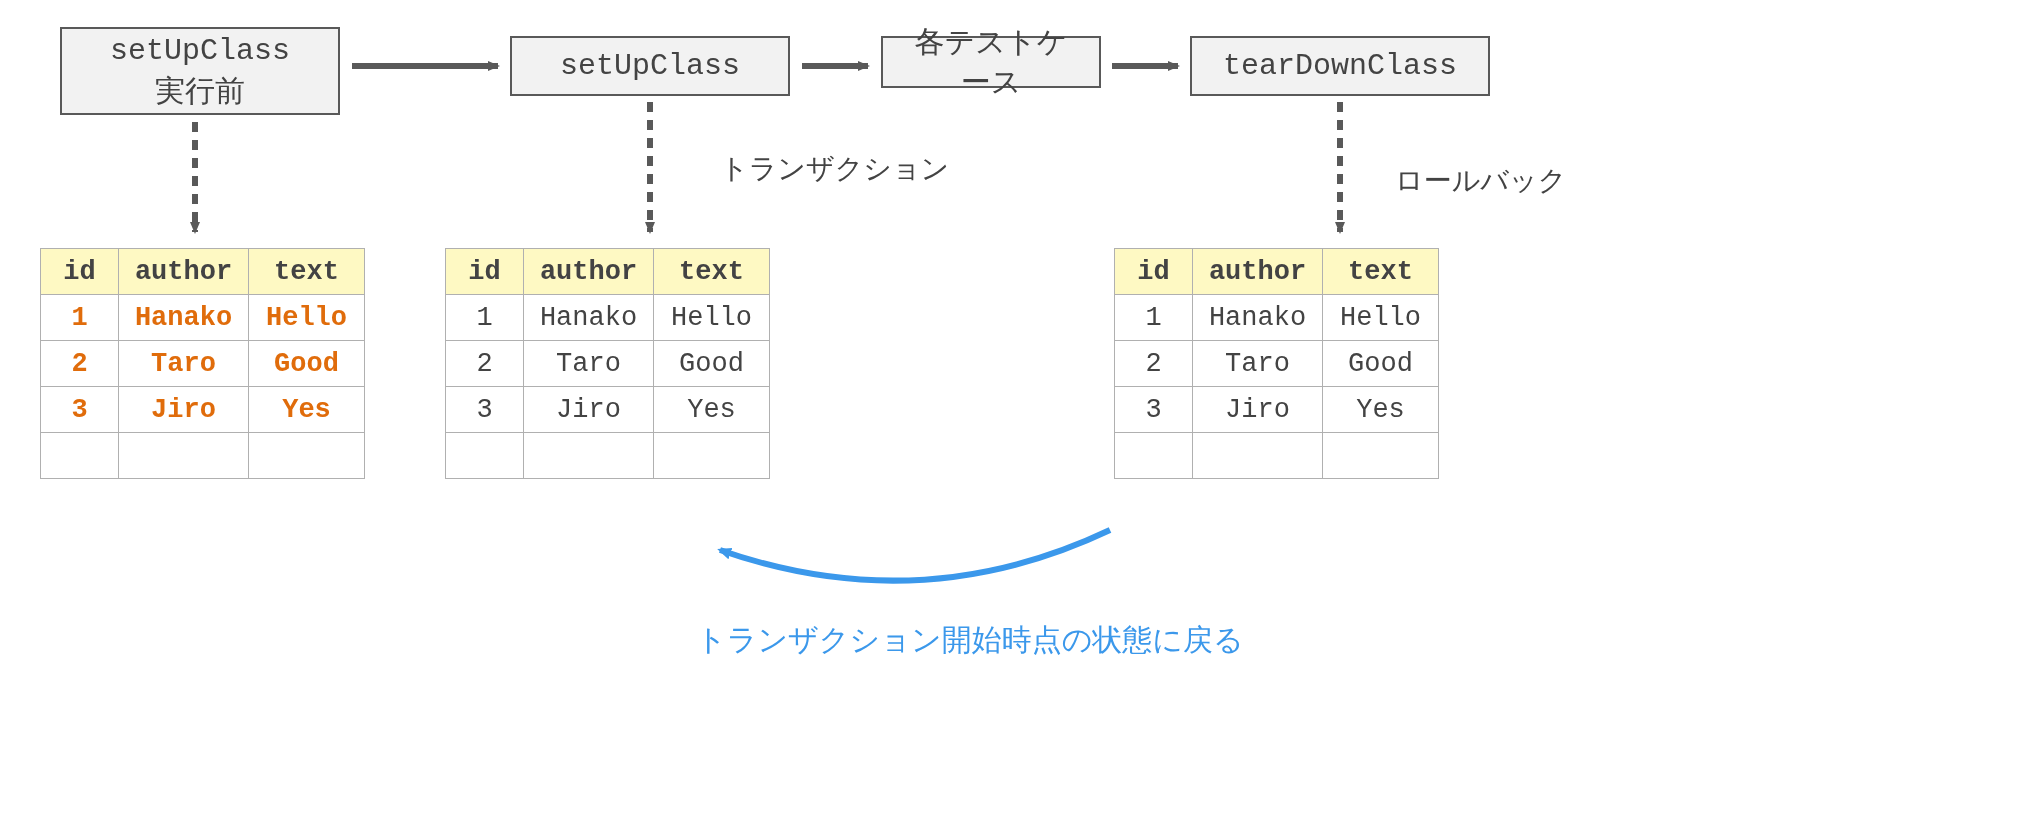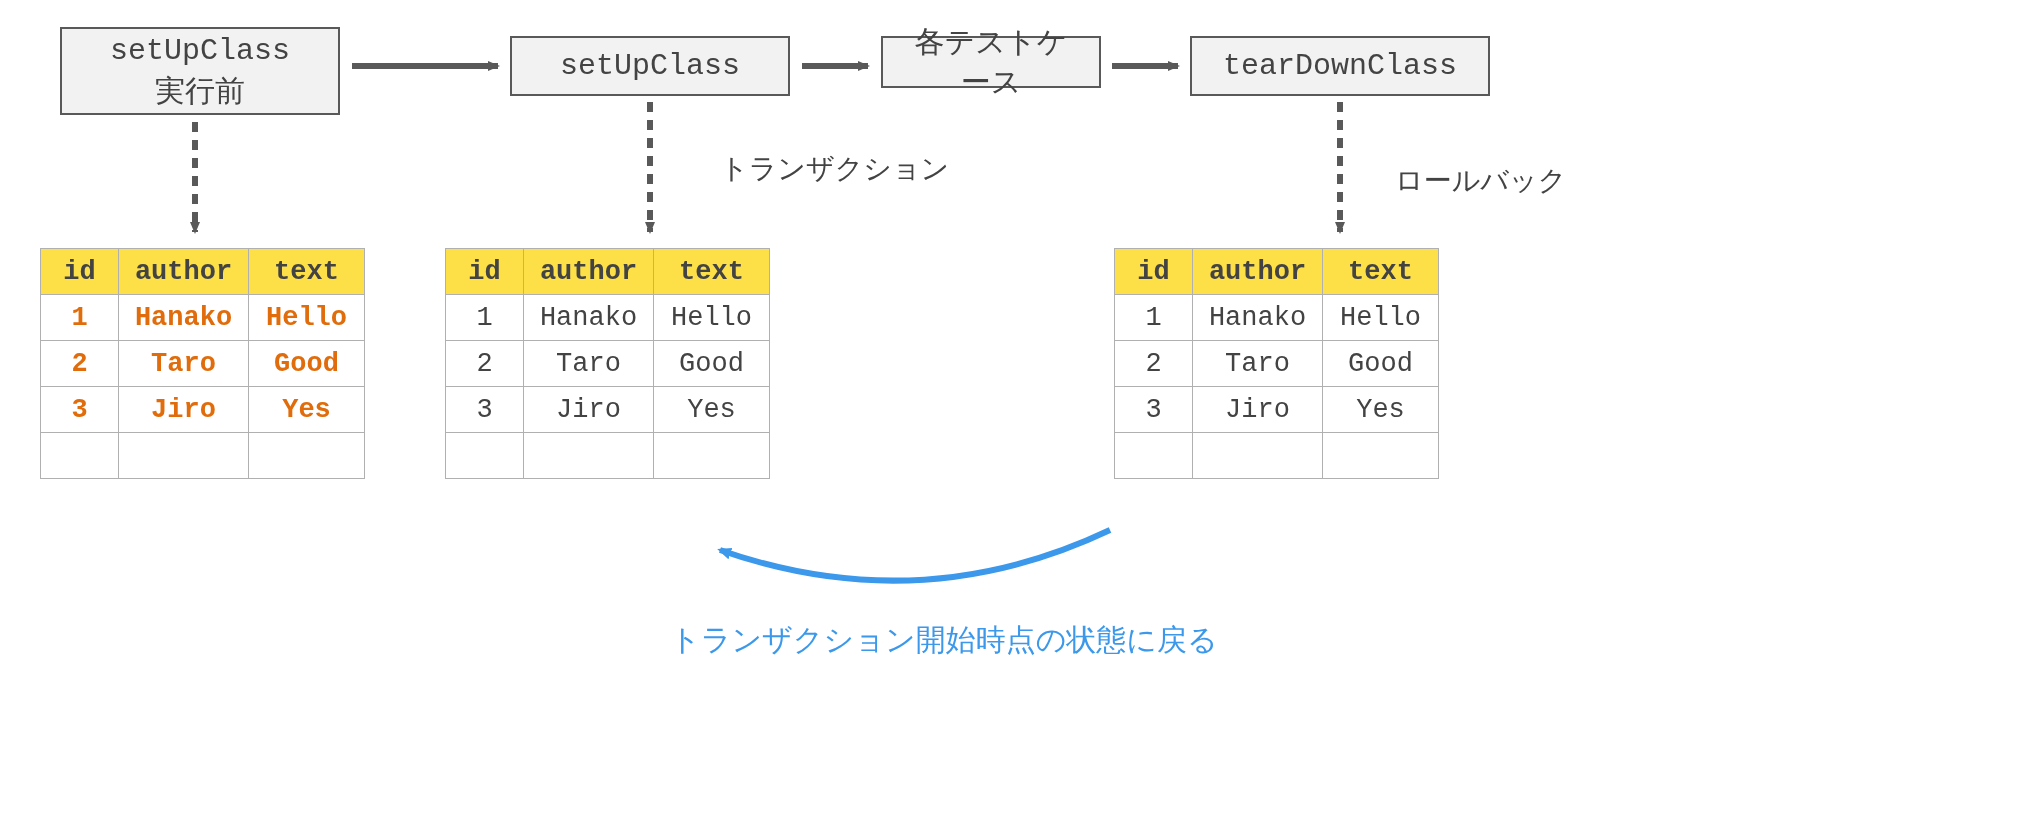--- a/index.html
+++ b/index.html
@@ -54,38 +54,38 @@
     font-size: 27px;
   }
   th, td {
     border: 1.5px solid #b0b0b0;
     padding: 6px 14px;
     text-align: center;
     height: 46px;
     background: #fff;
   }
   th {
-    background: #fde047;
+    background: #fef9c3;
     font-weight: 700;
   }
   .orange { color: #e06c0b; font-weight: 700; }
 
   #table1 { left: 40px;  top: 248px; }
   #table2 { left: 445px; top: 248px; }
   #table3 { left: 1114px; top: 248px; }
 
   .col-id     { width: 78px; }
   .col-author { width: 130px; margin-top: 48px; }
   .col-text   { width: 116px; margin-left: 28px; }
 
   .bottom-label {
     position: absolute;
     font-size: 30px;
     color: #3b98eb;
-    left: 670px;
+    left: 696px;
     top: 620px;
   }
 
   svg.overlay {
     position: absolute;
     left: 0; top: 0;
     width: 2024px; height: 816px;
     pointer-events: none;
   }
 </style>

